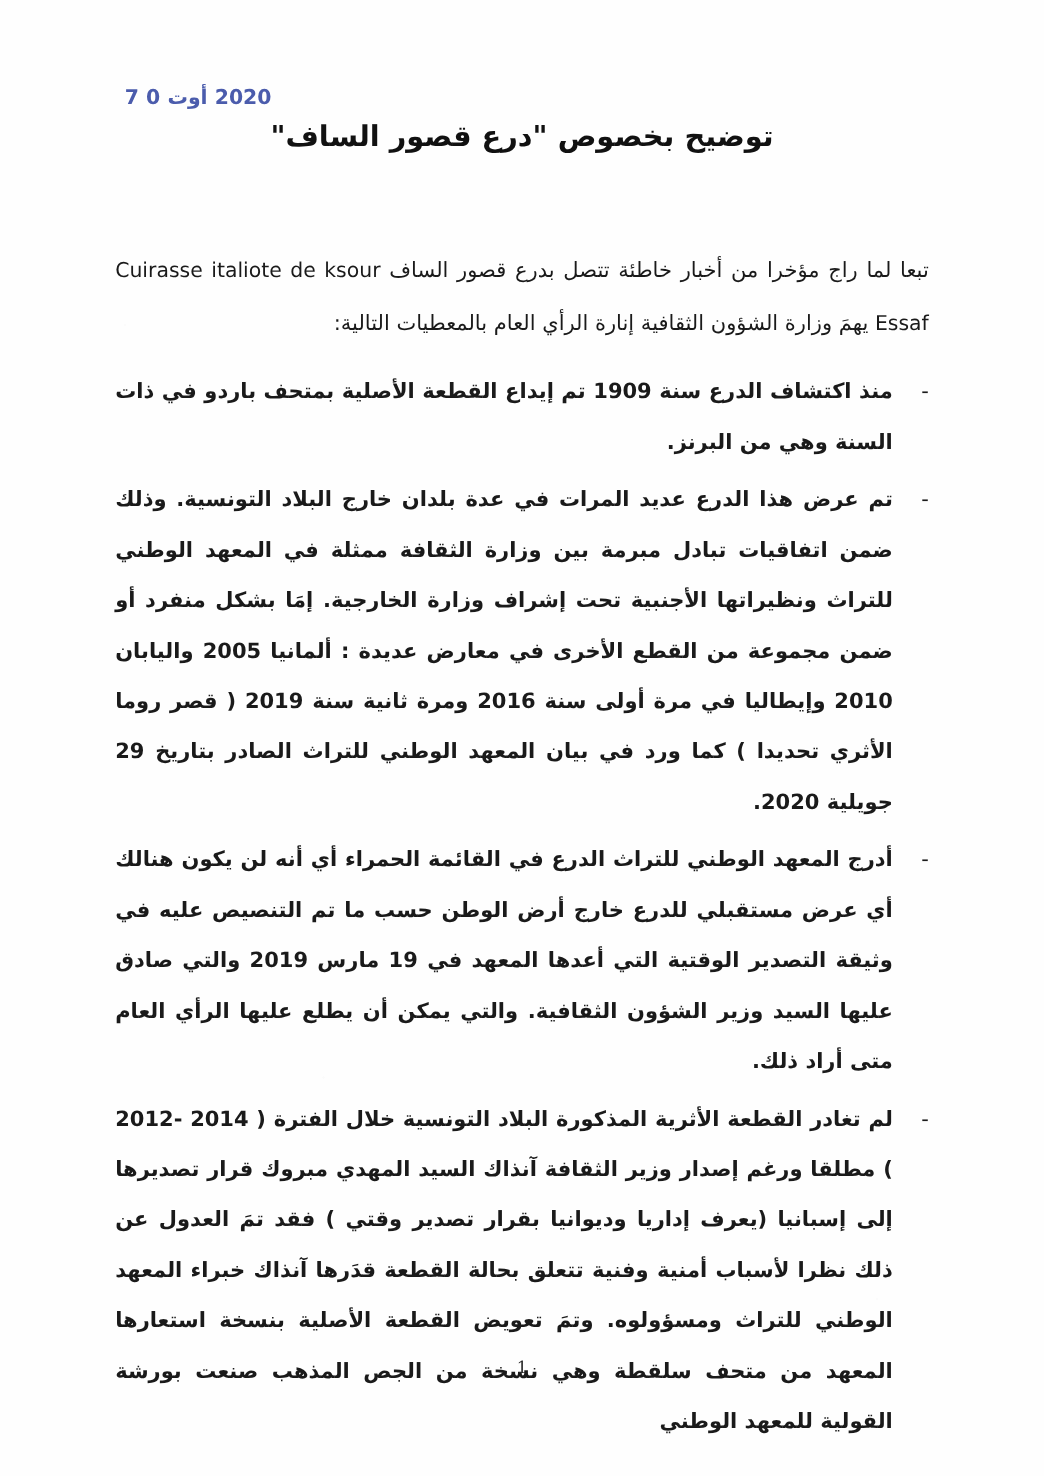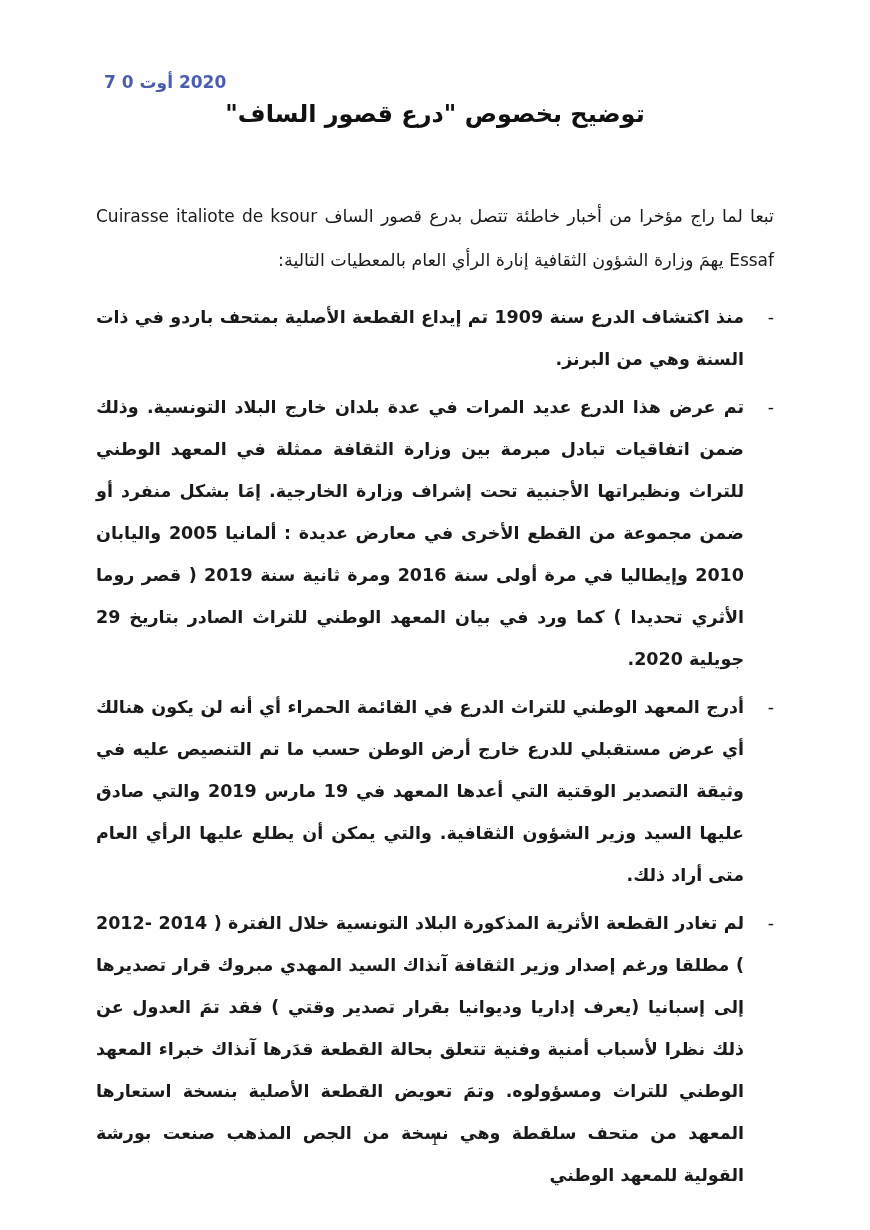--- a/index.html
+++ b/index.html
@@ -55,21 +55,21 @@
     font-family: "DejaVu Sans", sans-serif;
     font-size: 24px;
     font-weight: 700;
     color: #111111;
     letter-spacing: 0px;
   }
 
   
   .body-region {
     position: absolute;
-    top: 194px;
+    top: 204px;
     right: 96px;
     left: 96px;
     direction: rtl;
     text-align: justify;
     text-align-last: right;
     color: #1a1a1a;
     font-family: "DejaVu Sans", sans-serif;
     font-size: 17.5px;
     line-height: 42px;
   }

